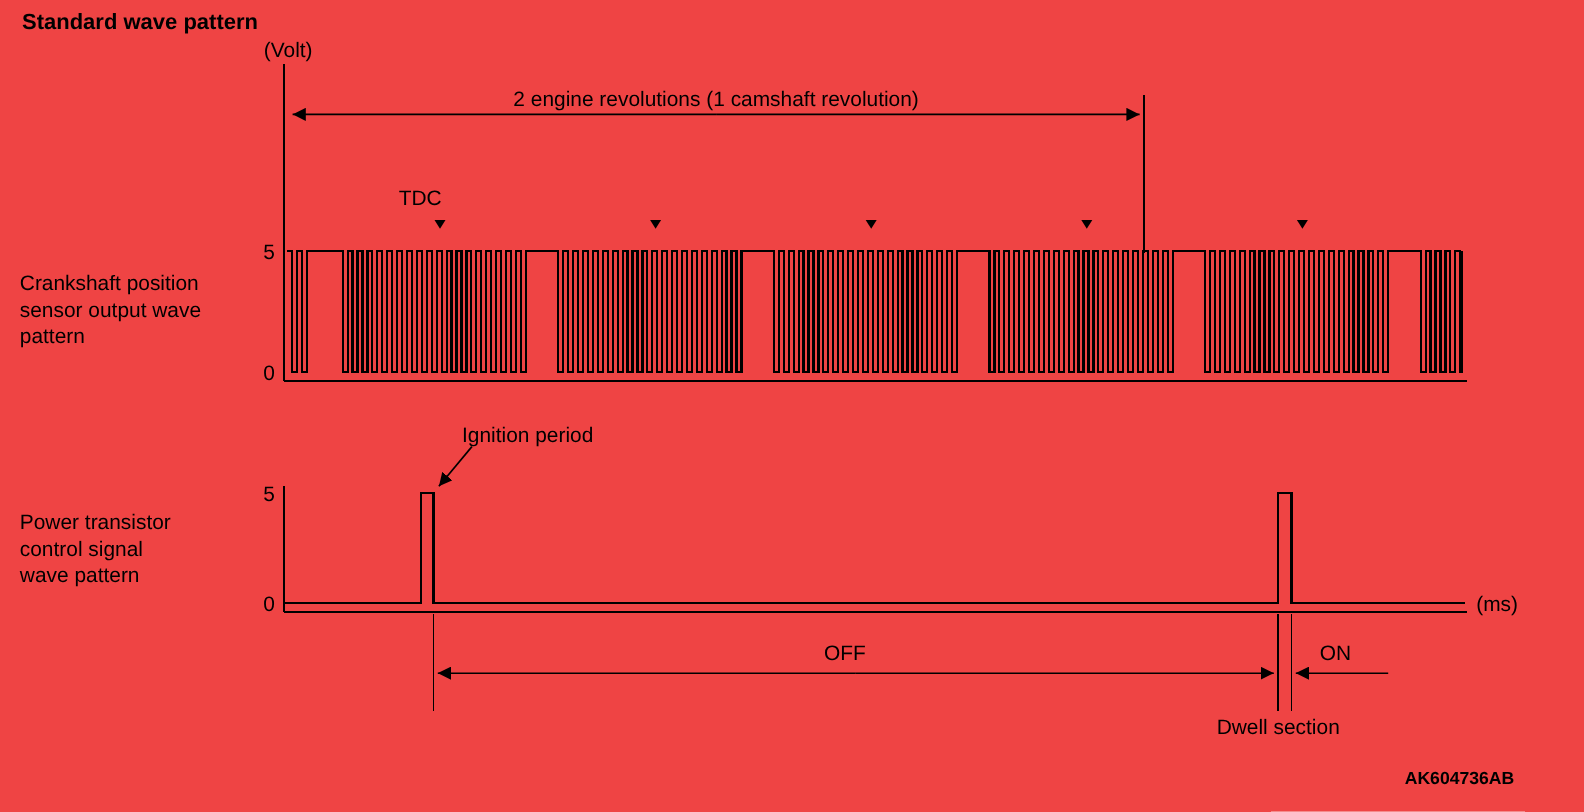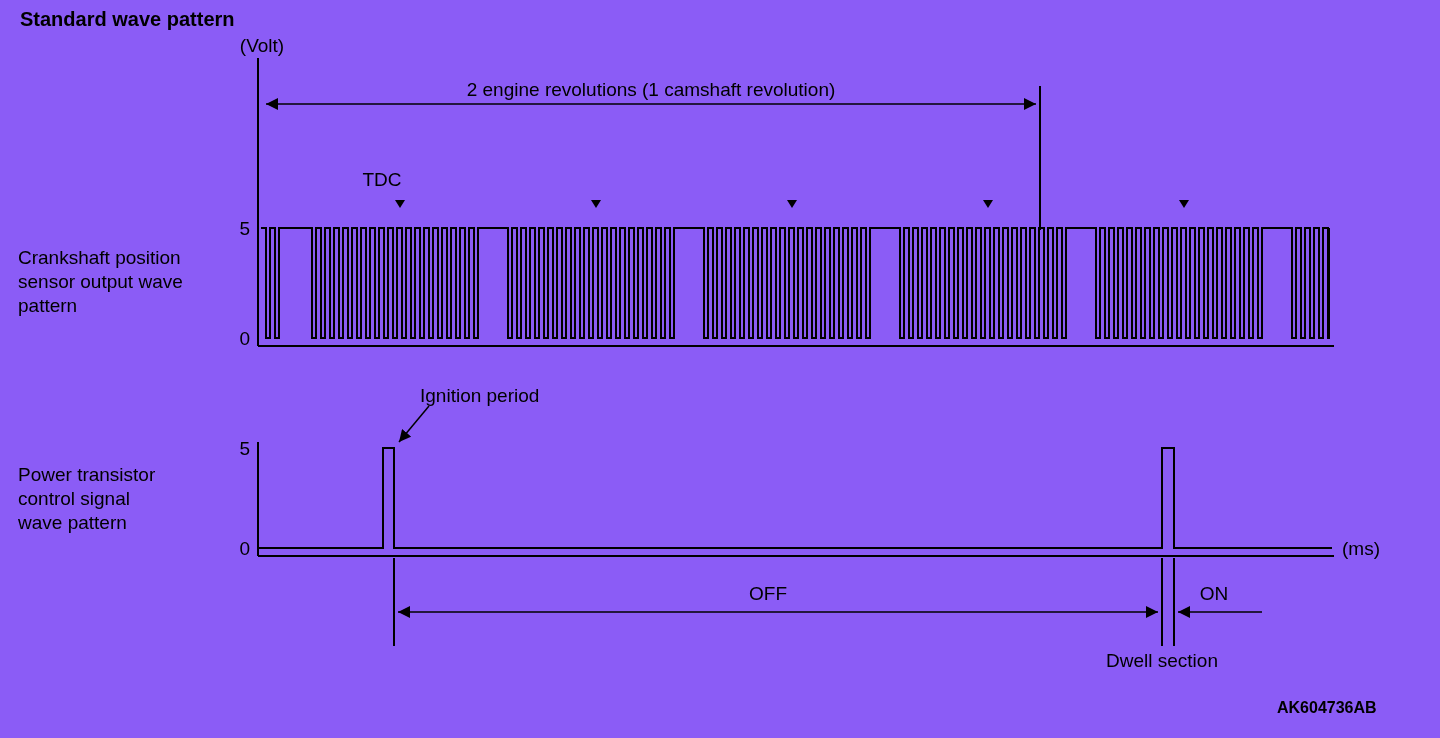--- a/index.html
+++ b/index.html
@@ -1,16 +1,16 @@
 <!DOCTYPE html>
 <html><head>
 <meta charset="utf-8">
 <style>
   html, body { margin: 0; padding: 0; background: #ffffff; }
-  .page { width: 1440px; height: 738px; position: relative; background: #8b5cf6; overflow: hidden; }
+  .page { width: 1440px; height: 738px; position: relative; background: #ef4444; overflow: hidden; }
   svg { display: block; }
   text { font-family: "Liberation Sans", "DejaVu Sans", sans-serif; fill: #000; }
   .t19 { font-size: 19px; }
   .title { font-size: 20px; font-weight: bold; }
   .code { font-size: 16px; font-weight: bold; }
   .ink { stroke: #000; stroke-width: 2; fill: none; }
   .crisp { shape-rendering: crispEdges; }
   .thin { stroke: #000; stroke-width: 1.5; fill: none; }
 </style>
 </head>

